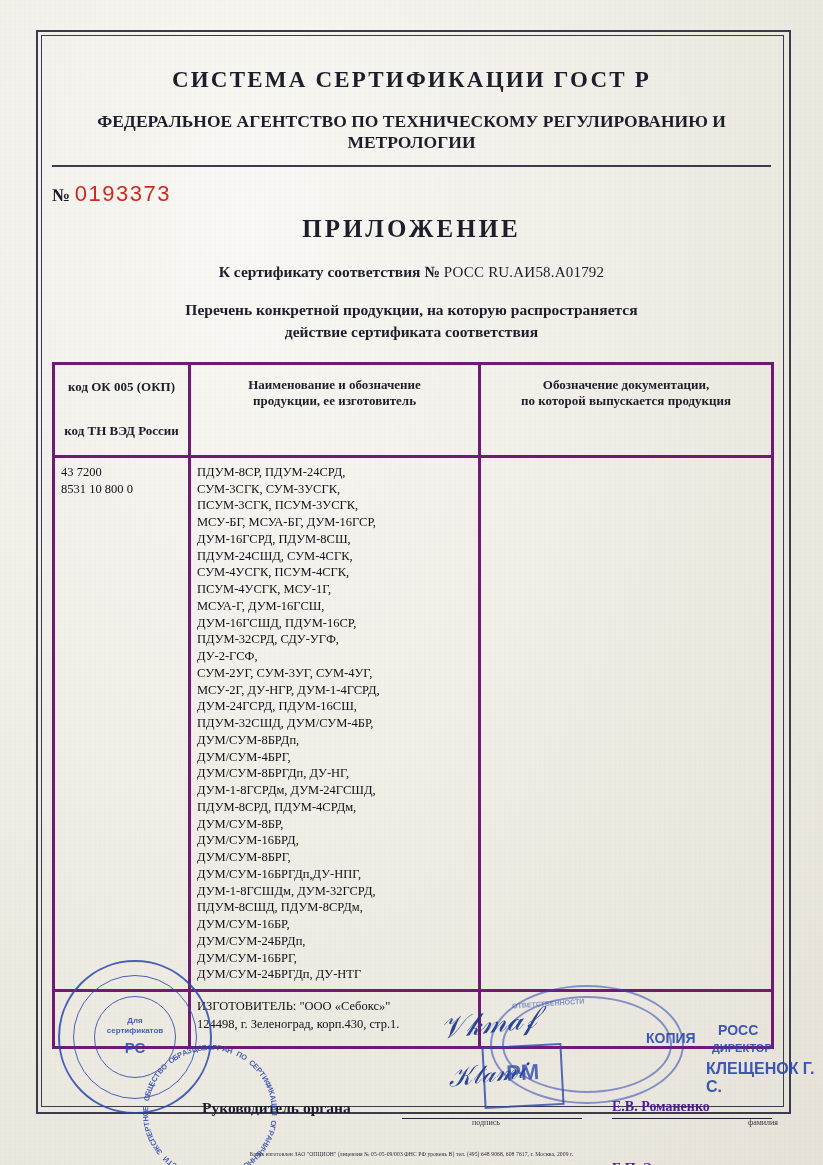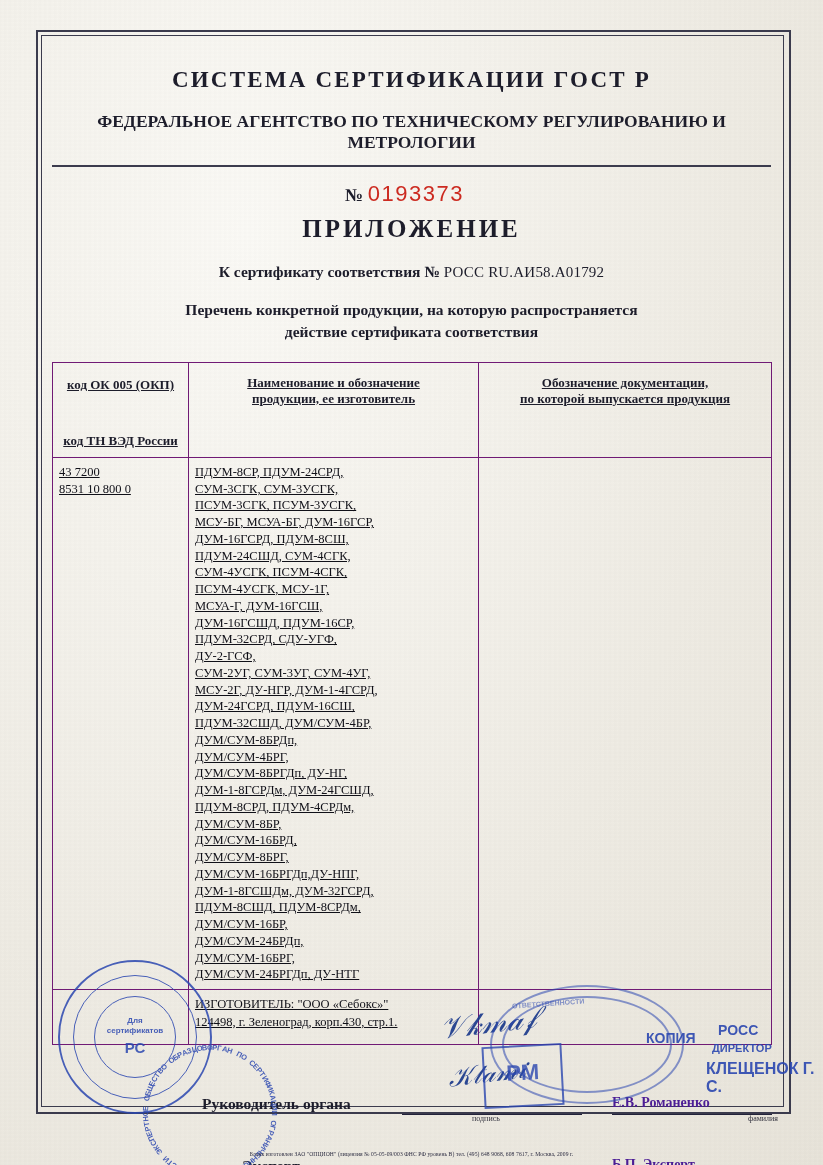--- a/index.html
+++ b/index.html
@@ -67,21 +67,21 @@
     color: #1d1d2b;
     margin-top: 18px;
   }
   .hr-main {
     margin-top: 12px;
     border-top: 2px solid #3b3b4d;
     width: 100%;
   }
   .number-row {
     margin-top: 14px;
-    text-align: center;
+    text-align: left;
     padding-right: 14px;
     font-size: 19px;
     color: #1d1d2b;
     font-weight: bold;
   }
   .number-row .num-label {
     font-weight: bold;
     font-size: 18px;
   }
   .number-row .num-value {
@@ -119,36 +119,35 @@
     line-height: 1.45;
     color: #1d1d2b;
   }
   table.prod {
     margin-top: 18px;
     width: 100%;
     border-collapse: collapse;
     table-layout: fixed;
   }
   table.prod td, table.prod th {
-    border: 1px solid #701a75;
+    border: 3px solid #701a75;
     vertical-align: top;
-    text-decoration: underline;
   }
   .th-cell {
     text-align: center;
     font-size: 13px;
     font-weight: bold;
     padding: 8px 6px;
     height: 74px;
     color: #1d1d2b;
   }
   .th-cell .l1 { display:block; margin-top: 4px;}
   .th-cell .l2 { display:block; margin-top: 6px;}
   .th-col1 .l1 { margin-top: 6px; }
-  .th-col1 .l2 { margin-top: 40px; }
+  .th-col1 .l2 { margin-top: 28px; }
   .body-cell {
     padding: 6px 6px;
     font-size: 12.5px;
     line-height: 1.34;
     color: #101018;
   }
   .codes div { white-space: nowrap; }
   .prodlist div { white-space: nowrap; }
   .maker-row td { height: 42px; }
   .maker {

